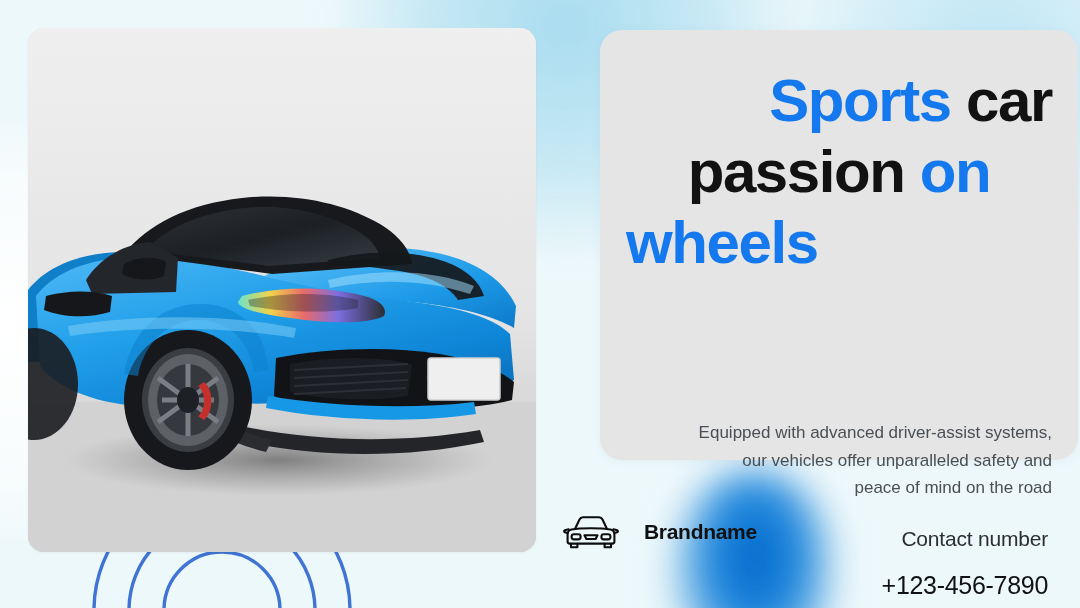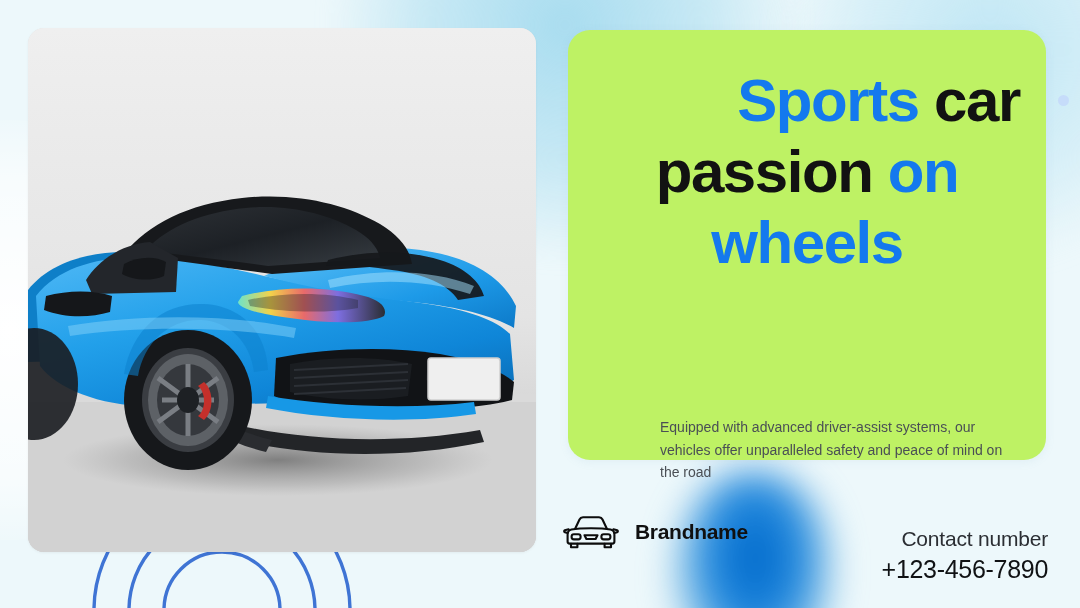--- a/index.html
+++ b/index.html
@@ -112,25 +112,25 @@
     border-radius: 16px;
     overflow: hidden;
     background: #e3e3e3;
     box-shadow: 0 1px 3px rgba(0,0,0,0.05);
   }
   .photo svg { display: block; width: 100%; height: 100%; }
 
   
   .card {
     position: absolute;
-    left: 568px;
+    left: 600px;
     top: 30px;
     width: 478px;
     height: 430px;
-    background: #bef264;
+    background: #e5e5e5;
     border-radius: 22px;
     box-shadow: 0 2px 10px rgba(120,160,185,0.10);
   }
 
   .headline {
     position: absolute;
     left: 26px;
     top: 36px;
     width: 426px;
     text-align: right;
@@ -138,41 +138,42 @@
     line-height: 1.18;
     font-weight: bold;
     letter-spacing: -1.4px;
     color: #121212;
     font-family: "Liberation Sans", sans-serif;
   }
   .headline .hl-blue { color: #1479ee; }
   .headline .ln { display: block; white-space: nowrap; }
   .headline .ln-1 { text-align: right; }
   .headline .ln-2 { text-align: center; }
-  .headline .ln-3 { text-align: center; }
+  .headline .ln-3 { text-align: left; }
 
   .body-copy {
     position: absolute;
     left: 92px;
     top: 372px;
     width: 360px;
-    font-size: 14px;
+    text-align: right;
+    font-size: 17px;
     line-height: 1.62;
     color: #4a4f55;
     font-family: "Liberation Sans", sans-serif;
   }
 
   
   .brand {
     position: absolute;
     left: 563px;
     top: 513px;
     display: flex;
     align-items: center;
-    gap: 16px;
+    gap: 25px;
   }
   .brand-icon { width: 56px; height: 38px; display: block; }
   .brand-name {
     font-size: 21px;
     font-weight: bold;
     color: #101010;
     letter-spacing: -0.3px;
     font-family: "Liberation Sans", sans-serif;
   }
 
@@ -188,21 +189,21 @@
     font-size: 21px;
     letter-spacing: -0.2px;
     line-height: 1.3;
     color: #2b2e33;
   }
   .contact-number {
     font-size: 25px;
     letter-spacing: -0.3px;
     line-height: 1.25;
     color: #101214;
-    margin-top: 2px;
+    margin-top: 18px;
   }
 </style>
 </head>
 <body>
 
 <div class="poster">
 
   <div class="bg-base"></div>
   <div class="bg-wash-top"></div>
   <div class="bg-wash-right"></div>

